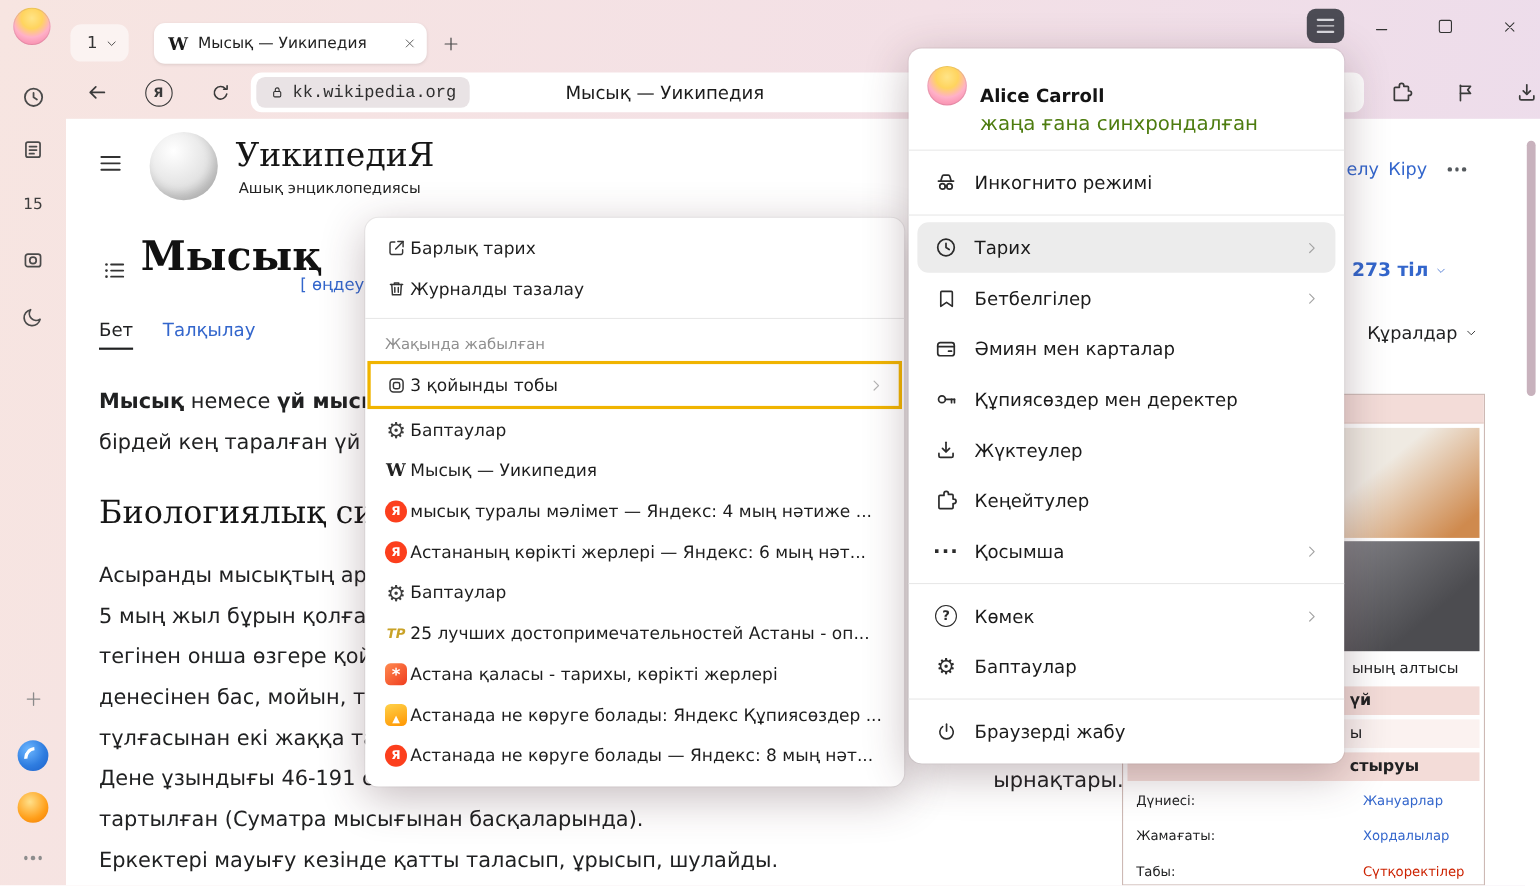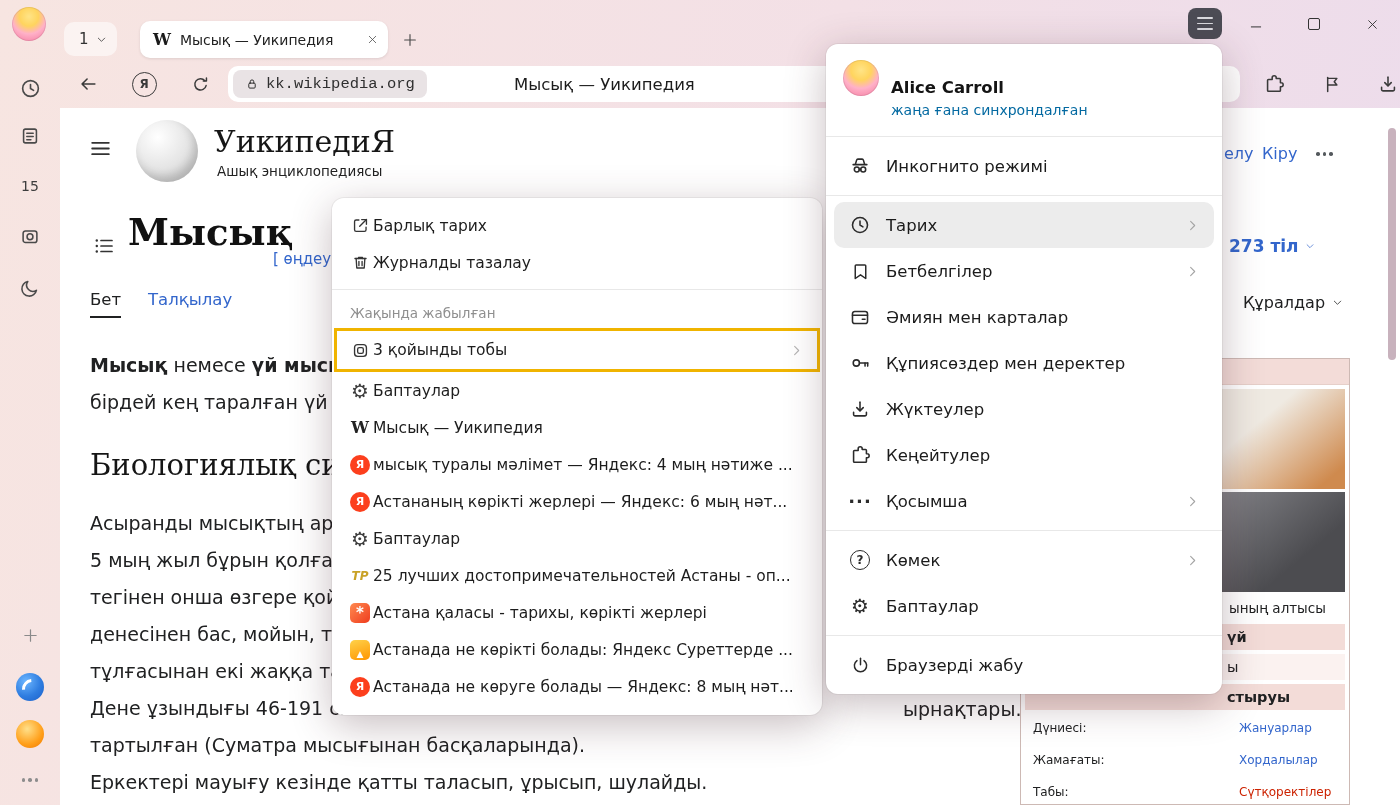--- a/index.html
+++ b/index.html
@@ -116,21 +116,21 @@
   .fav-img { width:20px; height:20px; border-radius:5px; background:linear-gradient(160deg,#ffd24a,#ff9500);
              color:#fff; display:flex; align-items:flex-end; justify-content:center; font-size:9px; line-height:1.2; }
   .gear-glyph { font-size:20px; line-height:1; color:#3c3c3c; }
 
   .mainmenu { left:826px; top:44px; width:396px; height:650px; z-index:31; }
   .mprofile { height:86px; display:flex; align-items:flex-start; gap:12px; padding:16px 16px 0 17px; }
   .mavatar { width:36px; height:36px; border-radius:50%; flex:none;
              background:radial-gradient(circle at 50% 28%,#ffe487 0%,#ffd45e 32%,#ffb1c8 58%,#f3789e 100%);
              box-shadow:inset 0 0 0 1px rgba(0,0,0,.08); }
   .mp-name { font-size:16.5px; font-weight:bold; color:#141414; margin-top:18px; }
-  .mp-status { font-size:14px; color:#0369a1; margin-top:5px; }
+  .mp-status { font-size:18px; color:#4d7c0f; margin-top:5px; }
   .mdiv { height:1px; background:#e8e8e8; margin:6px 0; }
   .mrow { height:46px; display:flex; align-items:center; gap:14px; margin:0 8px; padding:0 14px;
           border-radius:10px; font-size:16.5px; color:#1b1b1b; white-space:nowrap; overflow:hidden; }
   .mrow.hl { background:#ececec; }
   .micon { width:24px; height:24px; flex:none; display:flex; align-items:center; justify-content:center; color:#2b2b2b; }
   .mchev { margin-left:auto; color:#a3a3a3; flex:none; }
   .q-circle { width:20px; height:20px; border:1.7px solid #2b2b2b; border-radius:50%;
               display:flex; align-items:center; justify-content:center; font-size:12px; font-weight:bold; color:#2b2b2b; }
   .more-glyph { font-size:18px; font-weight:bold; letter-spacing:1px; color:#2b2b2b; line-height:0.5; }
 
@@ -449,21 +449,21 @@
     <div class="srow">
       <span class="sicon">
           <span class="fav-orange">*</span>
         </span>
       <span>Астана қаласы - тарихы, көрікті жерлері</span>
     </div>
     <div class="srow">
       <span class="sicon">
           <span class="fav-img">▲</span>
         </span>
-      <span>Астанада не көрікті болады: Яндекс Суреттерде ...</span>
+      <span>Астанада не көруге болады: Яндекс Құпиясөздер ...</span>
     </div>
     <div class="srow">
       <span class="sicon">
           <span class="fav-ya">Я</span>
         </span>
       <span>Астанада не көруге болады — Яндекс: 8 мың нәт...</span>
     </div>
   </div>
 
   <div class="panel mainmenu">

